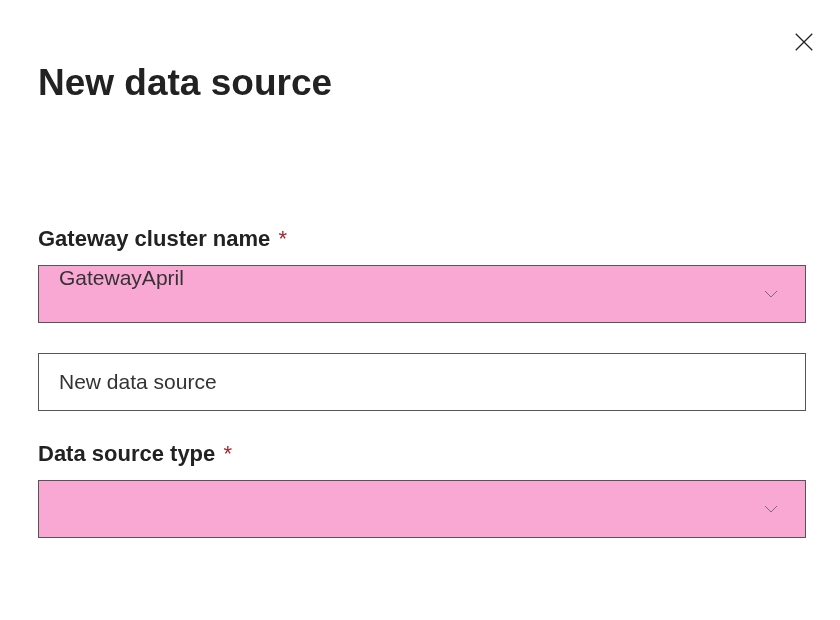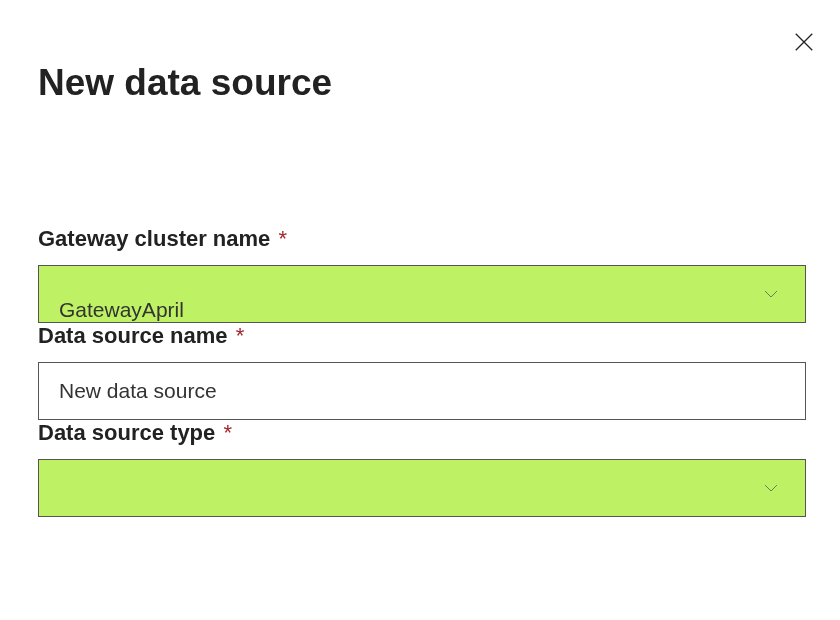--- a/index.html
+++ b/index.html
@@ -27,43 +27,43 @@
     .title {
       font-size: 37px;
       font-weight: 600;
       margin: 62px 0 0 38px;
       letter-spacing: 0;
       color: #222;
     }
     .form {
       margin: 122px 34px 0 38px;
     }
-    .field { }
+    .field { margin-bottom: 30px; }
     .field:last-child { margin-bottom: 16px; }
     .label {
       font-size: 22px;
       font-weight: 600;
       color: #222;
       margin-bottom: 13px;
       display: block;
     }
     .req { color: #a4262c; font-weight: 400; margin-left: 2px; }
     .dropdown {
       position: relative;
       width: 100%;
       height: 58px;
       border: 1px solid #555;
       display: flex;
-      align-items: flex-end;
+      align-items: flex-start;
       padding: 0 56px 0 20px;
       font-size: 21px;
       color: #333;
       font-weight: 400;
       cursor: pointer;
-      background: #bef264;
+      background: #f9a8d4;
     }
     .dropdown .chevron {
       position: absolute;
       right: 24px;
       top: 50%;
       transform: translateY(-50%);
       width: 20px;
       height: 20px;
       display: flex;
       align-items: center;
@@ -104,21 +104,20 @@
       <span>GatewayApril</span>
       <span class="chevron">
         <svg viewBox="0 0 24 24">
             <path d="M4 8 L12 16 L20 8"></path>
           </svg>
       </span>
     </div>
   </div>
 
   <div class="field">
-    <label class="label"><span>Data source name</span> <span class="req">*</span></label>
     <input type="text" class="textinput" value="New data source" style="">
   </div>
 
   <div class="field">
     <label class="label"><span>Data source type</span> <span class="req">*</span></label>
     <div class="dropdown">
       <span class="chevron">
         <svg viewBox="0 0 24 24">
             <path d="M4 8 L12 16 L20 8"></path>
           </svg>

